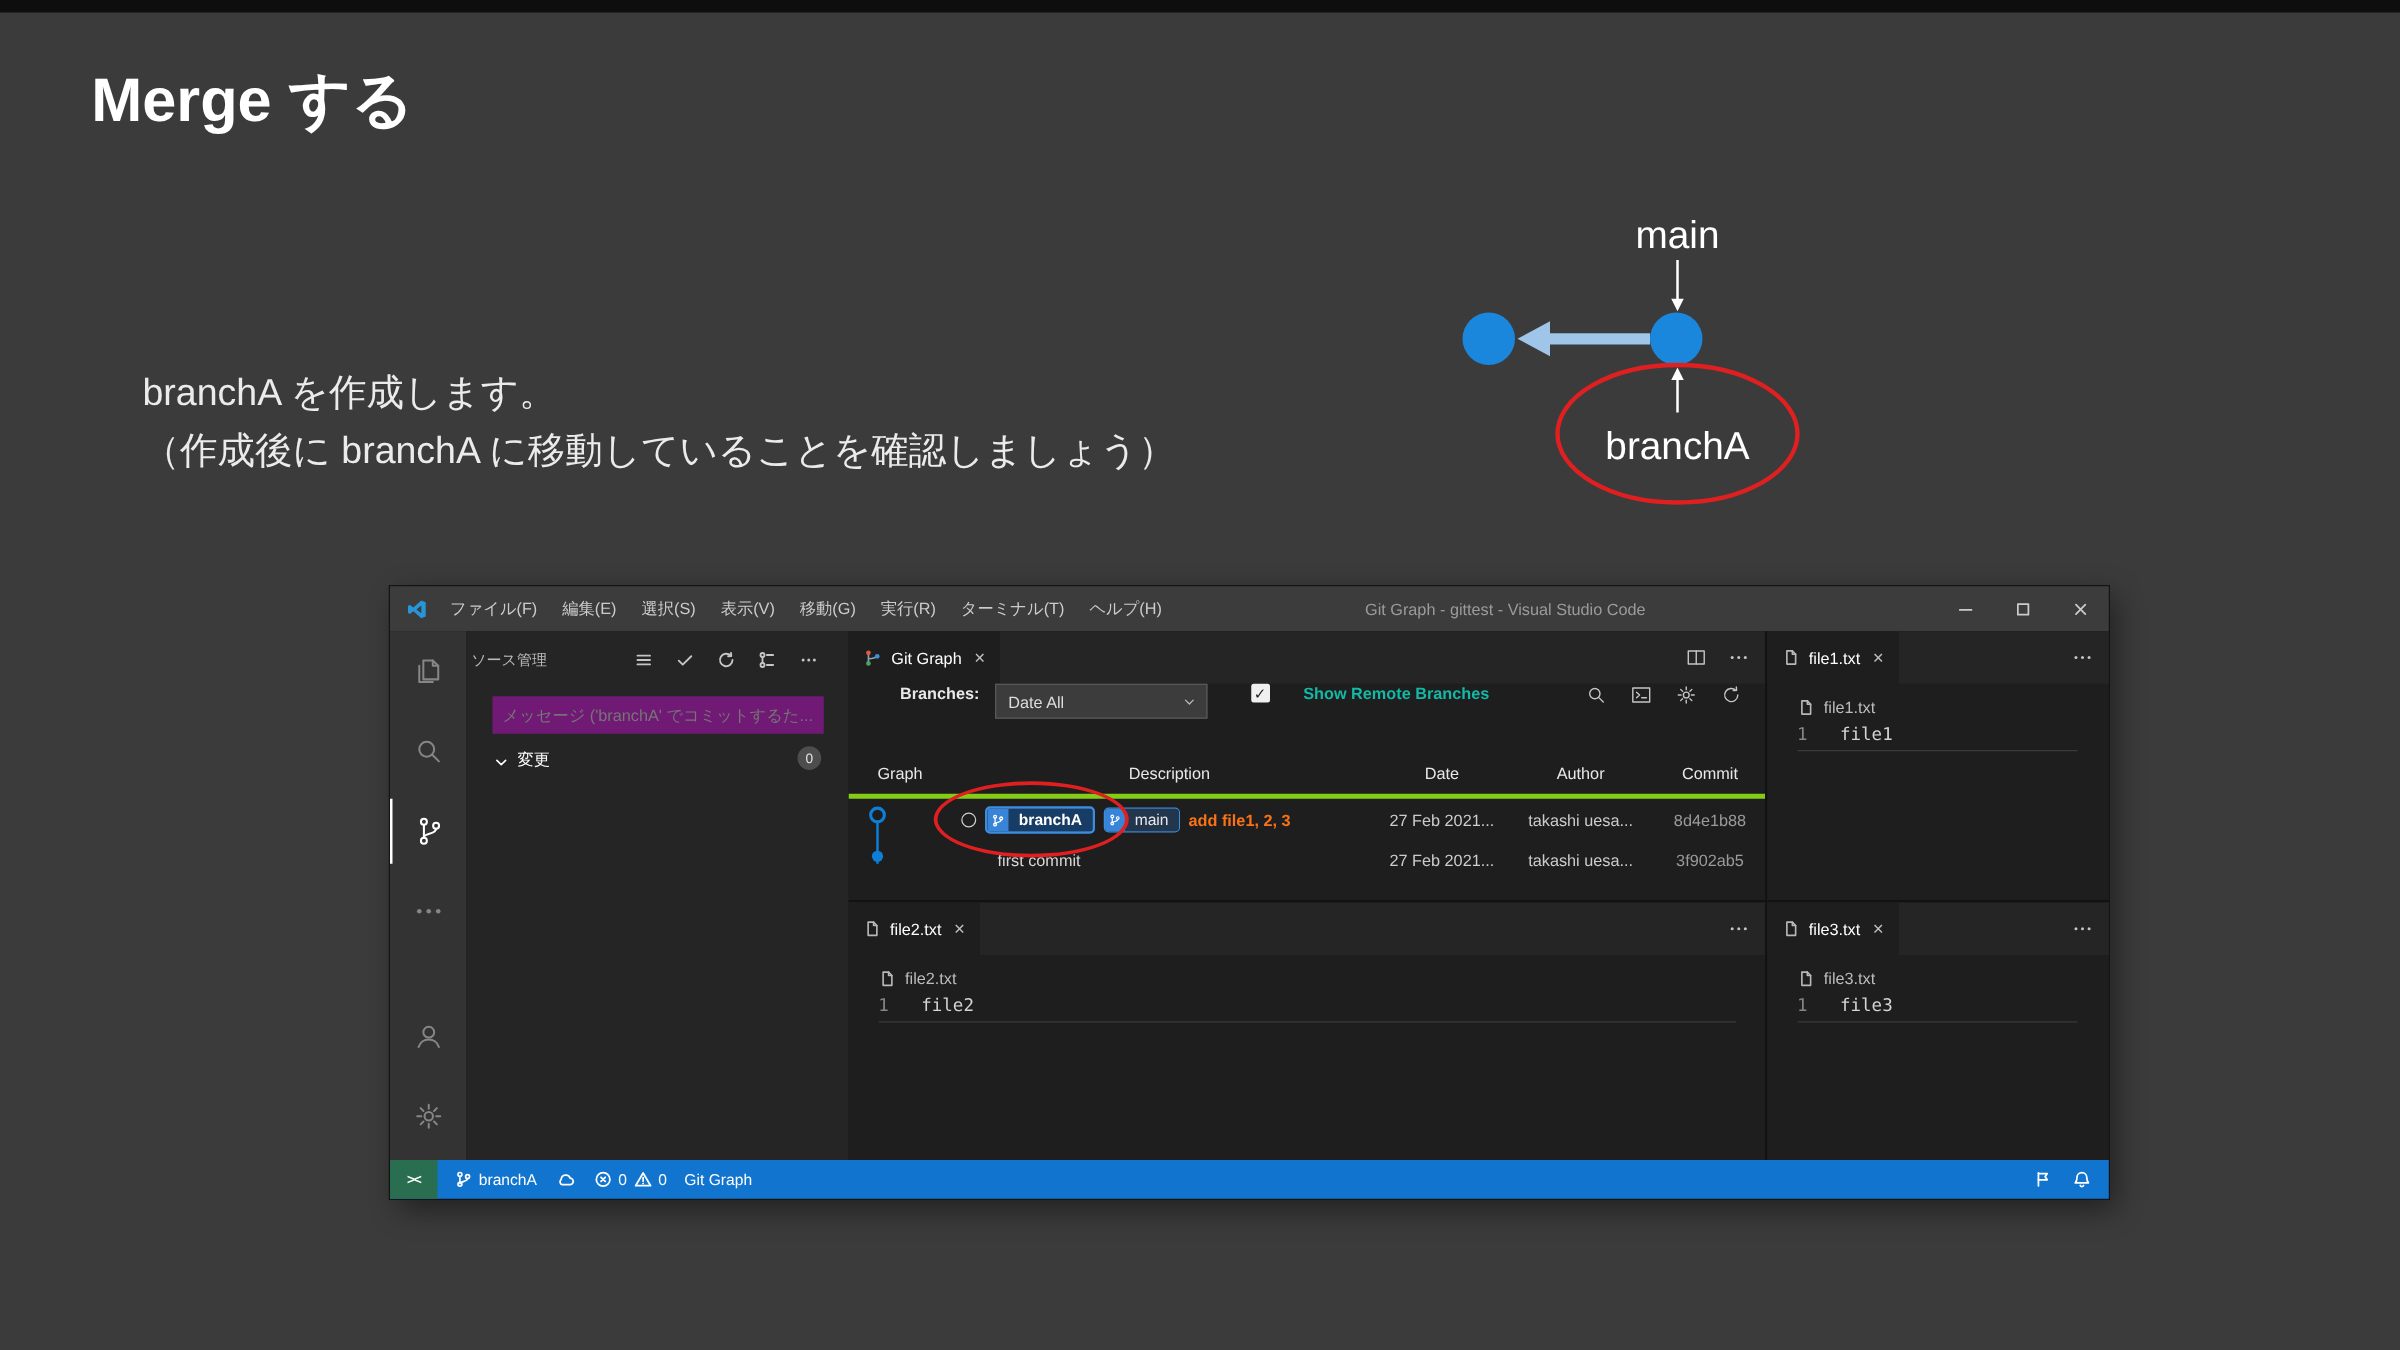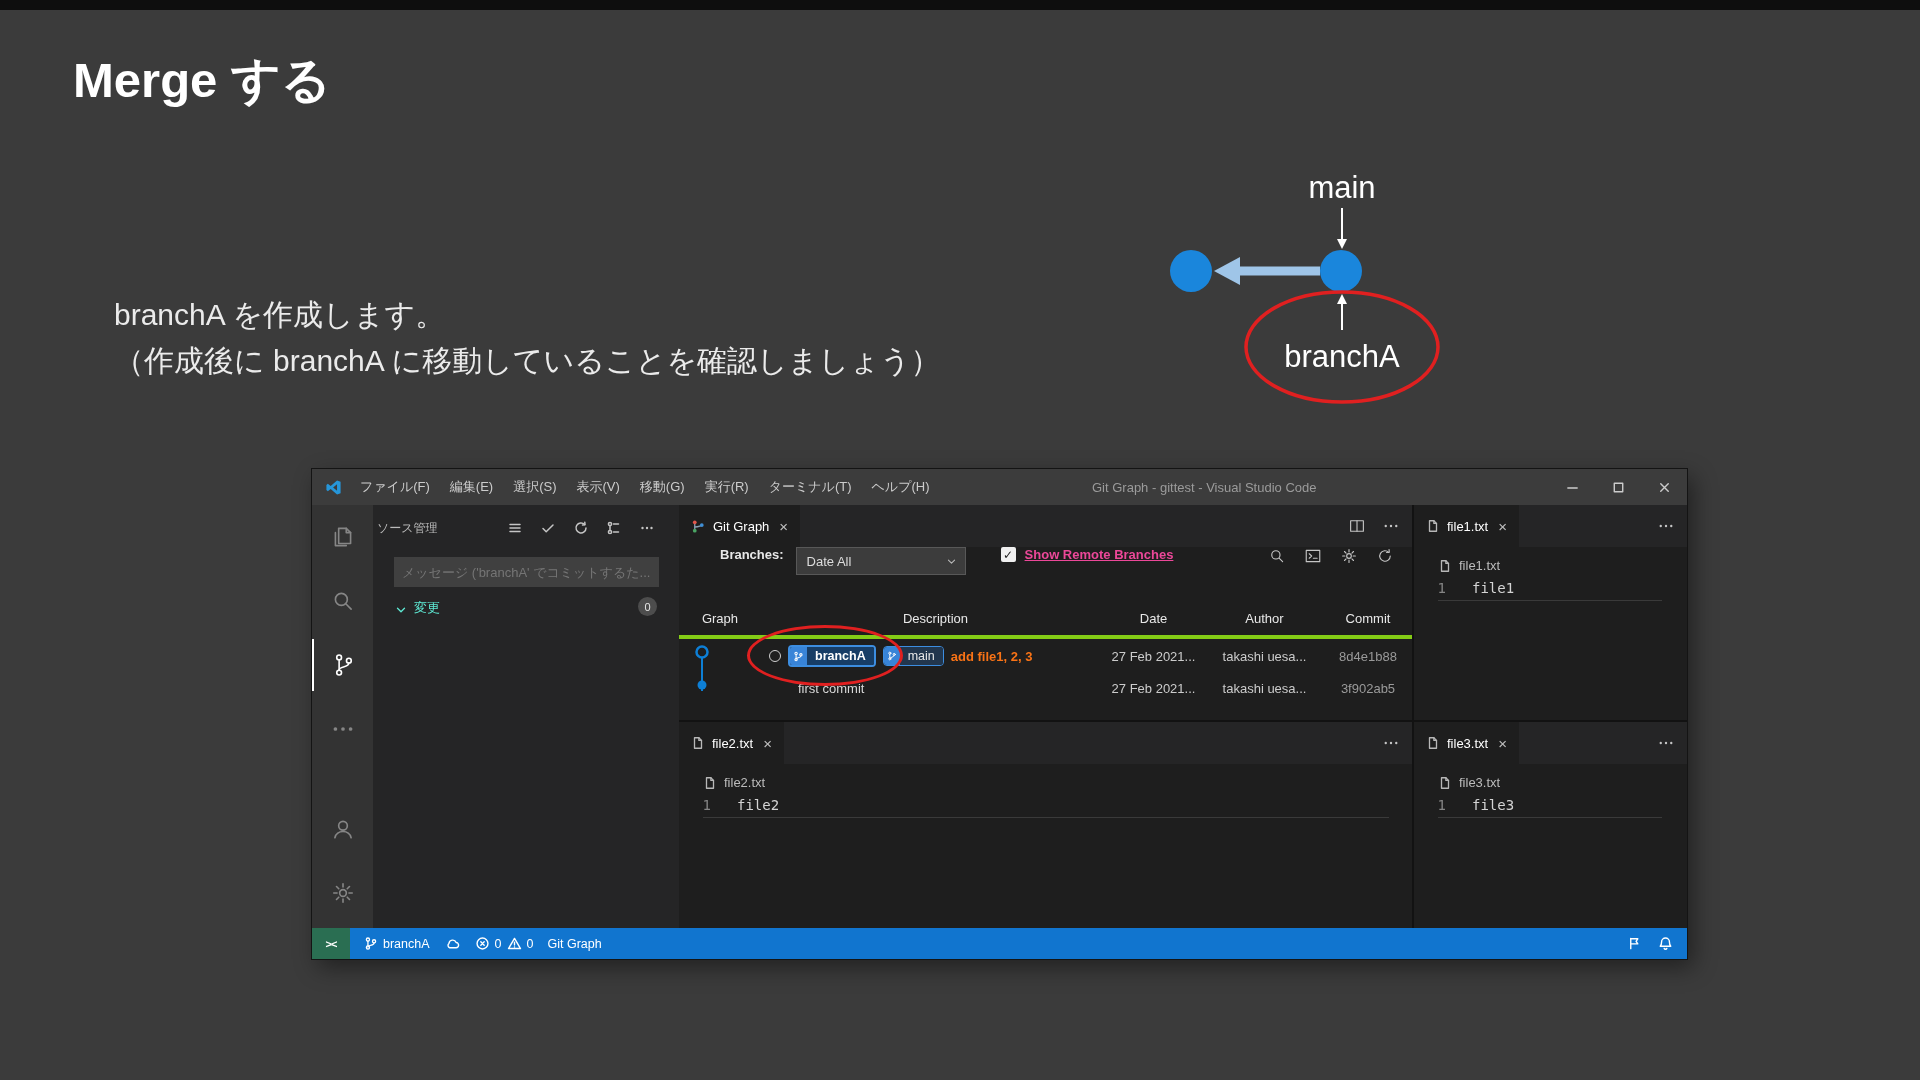--- a/index.html
+++ b/index.html
@@ -27,23 +27,23 @@
   
   .activitybar{width:61px;background:#333333;position:relative;flex:none;}
   .ab-item{position:absolute;left:0;width:61px;height:52px;display:flex;align-items:center;justify-content:center;color:#868686;box-sizing:border-box;}
   .ab-item.active{color:#ffffff;border-left:2px solid #ffffff;}
 
   
   .sidebar{width:306px;background:#252526;position:relative;flex:none;}
   .sb-header{position:absolute;left:0;top:10px;width:100%;height:26px;display:flex;align-items:center;}
   .sb-title{margin-left:4px;font-size:12px;color:#bbbbbb;}
   .sb-actions{margin-left:auto;margin-right:24px;display:flex;gap:17px;color:#c5c5c5;align-items:center;}
-  .sb-input{position:absolute;left:21px;top:52px;width:265px;height:30px;background:#404040;border:none;
+  .sb-input{position:absolute;left:21px;top:52px;width:265px;height:30px;background:#701a75;border:none;
             color:#a6a6a6;font-size:13px;padding:0 8px;box-sizing:border-box;font-family:inherit;outline:none;}
-  .sb-changes{position:absolute;left:21px;top:94px;display:flex;align-items:flex-end;gap:6px;color:#5eead4;font-size:13px;font-family:Liberation Serif, serif;}
+  .sb-changes{position:absolute;left:21px;top:94px;display:flex;align-items:flex-end;gap:6px;color:#ffffff;font-size:13px;font-family:Liberation Serif, serif;}
   .sb-badge{position:absolute;right:22px;top:92px;width:19px;height:19px;border-radius:50%;background:#4d4d4d;
             color:#e6e6e6;font-size:11px;display:flex;align-items:center;justify-content:center;}
 
   
   .editors{flex:1;position:relative;background:#1e1e1e;}
   .group-left{position:absolute;left:0;top:0;width:733px;height:100%;}
   .group-right{position:absolute;left:733px;top:0;right:0;height:100%;border-left:2px solid #121212;box-sizing:border-box;}
   .panel{position:absolute;left:0;right:0;background:#1e1e1e;}
   .panel.top{top:0;height:215px;}
   .panel.bottom{top:215px;bottom:0;border-top:2px solid #121212;box-sizing:border-box;}
@@ -55,21 +55,21 @@
 
   
   .gg-toolbar{height:54px;display:flex;align-items:flex-start;position:relative;}
   .gg-branches-label{margin-left:41px;font-weight:bold;color:#e8e8e8;}
   .gg-select{margin-left:12px;width:170px;height:28px;background:#3c3c3c;border:1px solid #585858;display:flex;
              align-items:center;color:#dddddd;box-sizing:border-box;}
   .gg-select span{margin-left:10px;}
   .gg-select .dd{margin-left:auto;margin-right:8px;color:#bbbbbb;display:flex;}
   .gg-check{margin-left:35px;width:15px;height:15px;background:#f0f0f0;border-radius:2px;color:#222;
             display:flex;align-items:center;justify-content:center;font-size:12px;}
-  .gg-check-label{margin-left:9px;font-weight:bold;color:#ec4899;text-decoration:underline;}
+  .gg-check-label{margin-left:27px;font-weight:bold;color:#14b8a6;}
   .gg-tools{position:absolute;right:18px;display:flex;gap:18px;color:#c5c5c5;align-items:center;}
 
   .gg-header{display:flex;height:34px;align-items:center;border-bottom:4px solid #84cc16;font-weight:normal;color:#e8e8e8;justify-content:space-between;}
   .gg-row{display:flex;align-items:center;color:#cccccc;}
   .row-a{height:34px;} .row-b{height:31px;}
   .col-graph{width:82px;flex:none;text-align:center;}
   .col-desc{width:341px;flex:none;display:flex;align-items:center;padding-left:8px;box-sizing:border-box;gap:7px;}
   .col-date{width:103px;flex:none;text-align:center;}
   .col-author{width:119px;flex:none;text-align:center;}
   .col-commit{width:88px;flex:none;text-align:center;color:#9a9a9a;}

